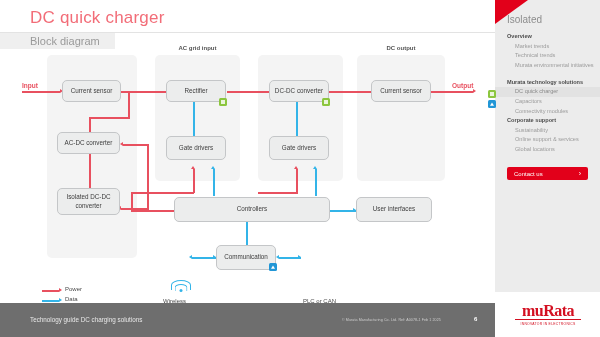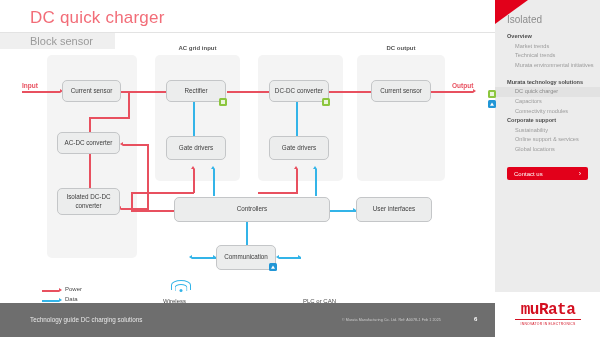--- a/index.html
+++ b/index.html
@@ -85,33 +85,33 @@
   .side-badges{position:absolute;left:-7px;top:90px;}
   .side-badges .badge{position:relative;margin-bottom:2px;}
 
   
   .footer{position:absolute;left:0;top:303px;width:495px;height:34px;background:#6e6e6e;}
   .foot-left{position:absolute;left:30px;top:13px;font-size:6.3px;color:#e8e8e8;}
   .foot-mid{position:absolute;left:342px;top:15px;font-size:3.6px;color:#cfcfcf;letter-spacing:.1px;}
   .foot-page{position:absolute;left:474px;top:13px;font-size:6px;color:#fff;font-weight:bold;}
   .foot-right{position:absolute;left:495px;top:292px;width:105px;height:45px;background:#fff;}
   .logo{position:absolute;left:515px;top:303px;width:66px;text-align:center;}
-  .logo .mark{font-family:Liberation Mono, monospace;font-size:16px;font-weight:bold;color:#d30f20;line-height:15px;letter-spacing:-.5px;}
+  .logo .mark{font-family:Liberation Serif, serif;font-size:16px;font-weight:bold;color:#d30f20;line-height:15px;letter-spacing:-.5px;}
   .logo .bar{width:66px;height:1.4px;background:#d30f20;margin:1px 0 1.5px 0;}
   .logo .tag{font-size:3.4px;color:#d30f20;letter-spacing:.25px;}
 </style>
 </head>
 <body>
 
 <div id="slide">
 
   <div class="title">DC quick charger</div>
   <div class="title-rule"></div>
   <div class="subtitle-wrap"></div>
-  <div class="subtitle">Block sensor</div>
+  <div class="subtitle">Block diagram</div>
 
   <div class="canvas">
 
     <div class="zone" style="left:47px;top:11px;width:90px;height:203px;"></div>
     <div class="zone" style="left:155px;top:11px;width:85px;height:126px;"></div>
     <div class="zone" style="left:258px;top:11px;width:85px;height:126px;"></div>
     <div class="zone" style="left:357px;top:11px;width:88px;height:126px;"></div>
 
     <div class="zone-label" style="left:150px;top:1px;width:95px;">AC grid input</div>
     <div class="zone-label" style="left:356px;top:1px;width:90px;">DC output</div>

